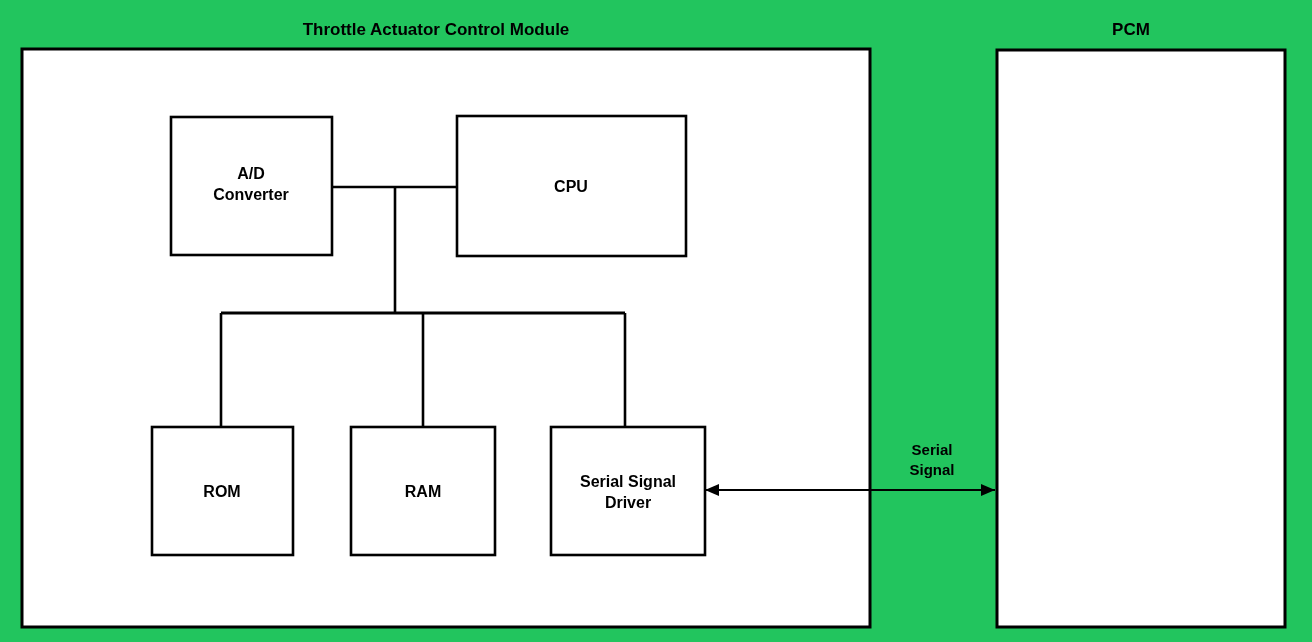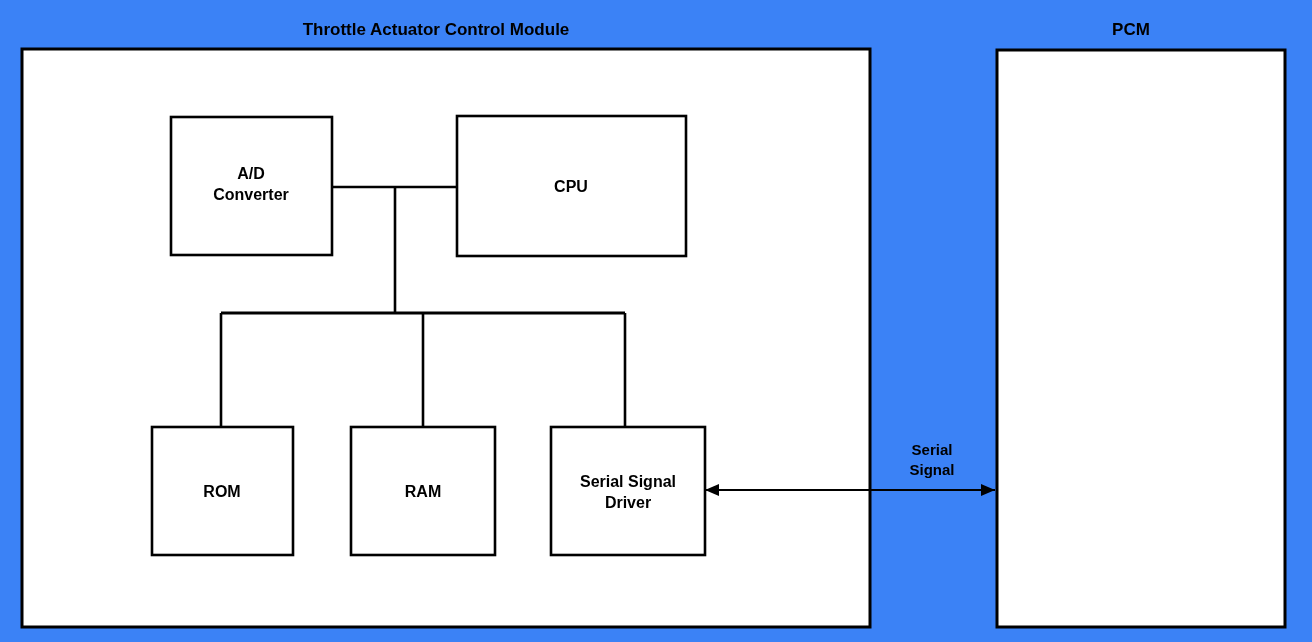--- a/index.html
+++ b/index.html
@@ -12,21 +12,21 @@
     width: 1312px;
     height: 642px;
     overflow: hidden;
     font-family: "Liberation Sans", sans-serif;
     color: #000000;
   }
   #diagram-root {
     position: relative;
     width: 1312px;
     height: 642px;
-    background: #3b82f6;
+    background: #22c55e;
   }
   svg.diagram-canvas {
     position: absolute;
     top: 0;
     left: 0;
     width: 1312px;
     height: 642px;
     display: block;
   }
   

